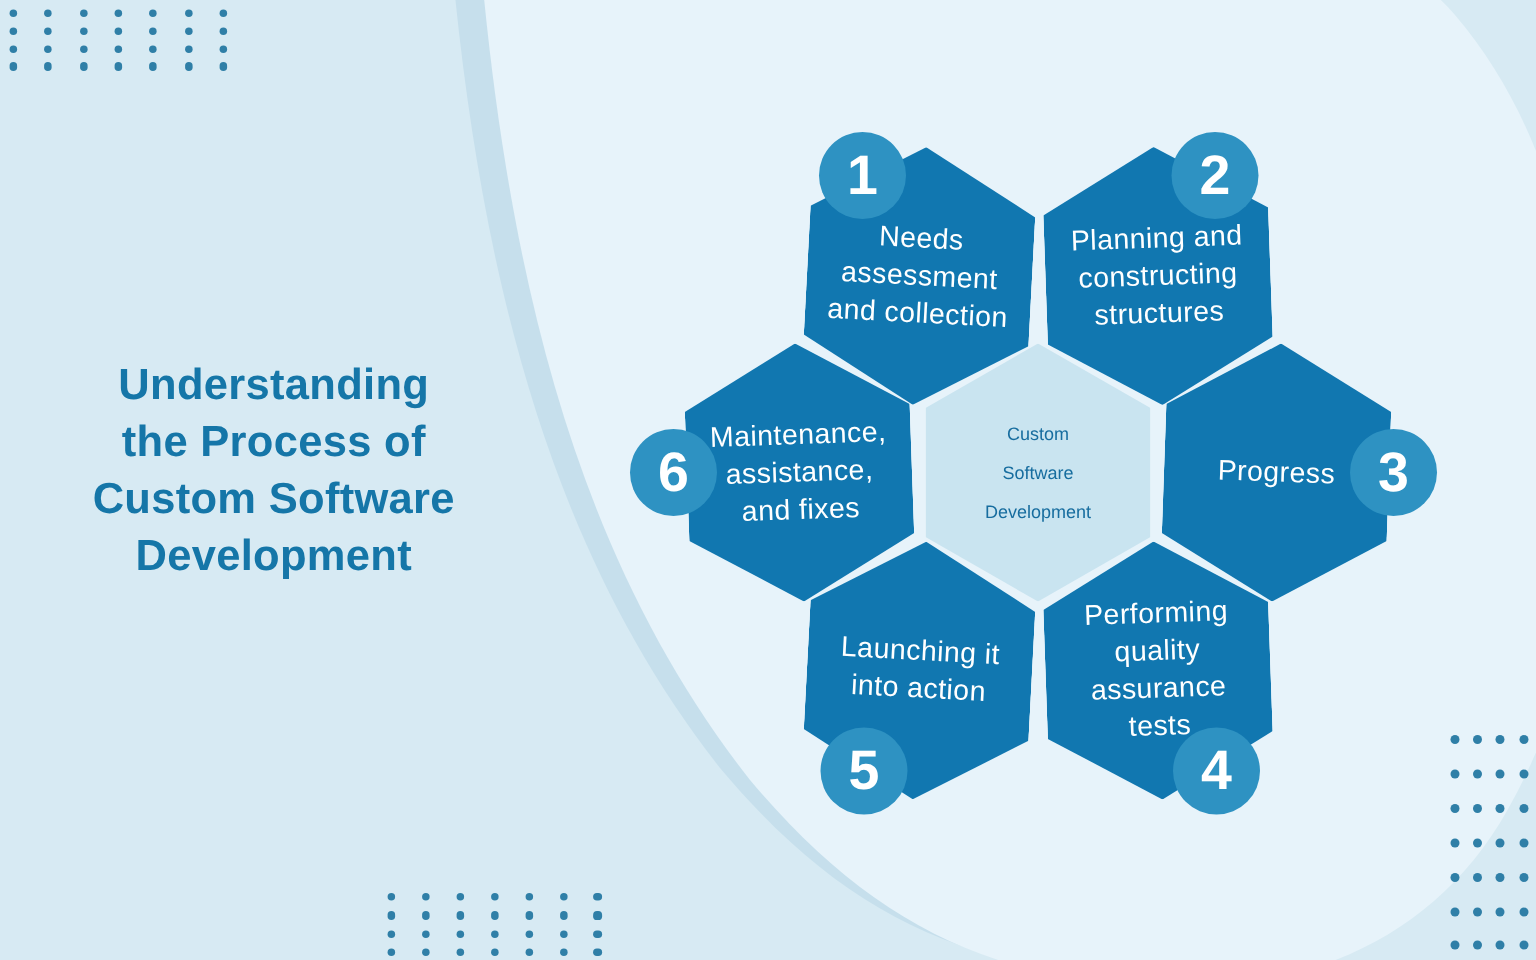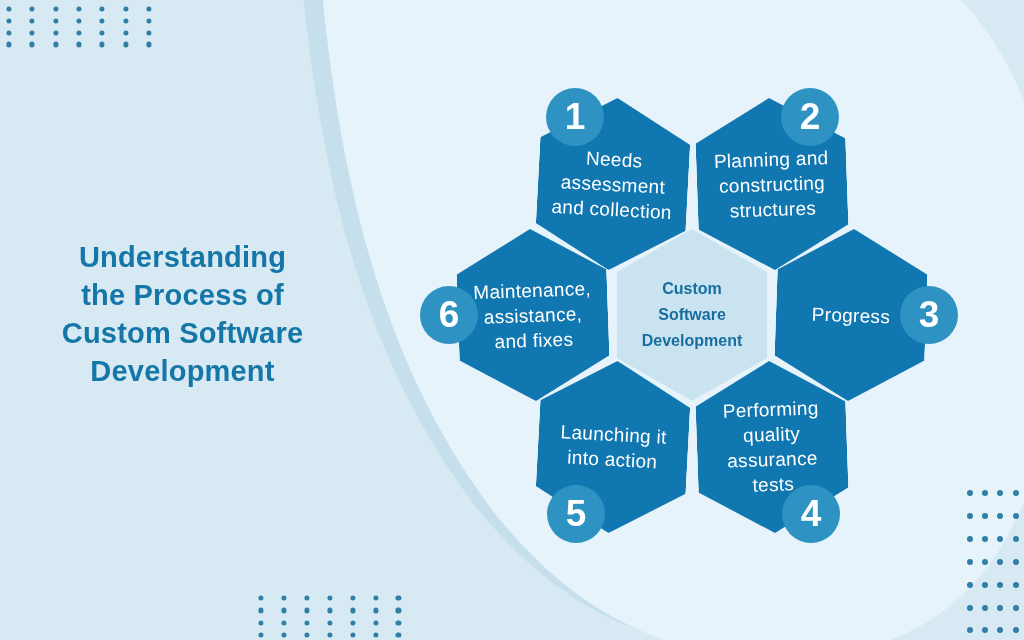--- a/index.html
+++ b/index.html
@@ -55,22 +55,22 @@
     padding:0 8px;
     text-align:center;
     font-size:19px;line-height:25px;
     color:var(--hex-text);
     white-space:pre-line;
     letter-spacing:0.3px;
   }
   .center-label{
     padding:0 6px;
     text-align:center;
-    font-size:16px;line-height:26px;
-    font-weight:bold;
+    font-size:12px;line-height:26px;
+    font-weight:normal;
     color:var(--center-text);
     white-space:pre-line;
   }
   .badge{
     position:absolute;
     width:58px;height:58px;
     border-radius:50%;
     background:var(--badge);
     color:var(--hex-text);
     display:flex;align-items:center;justify-content:center;

